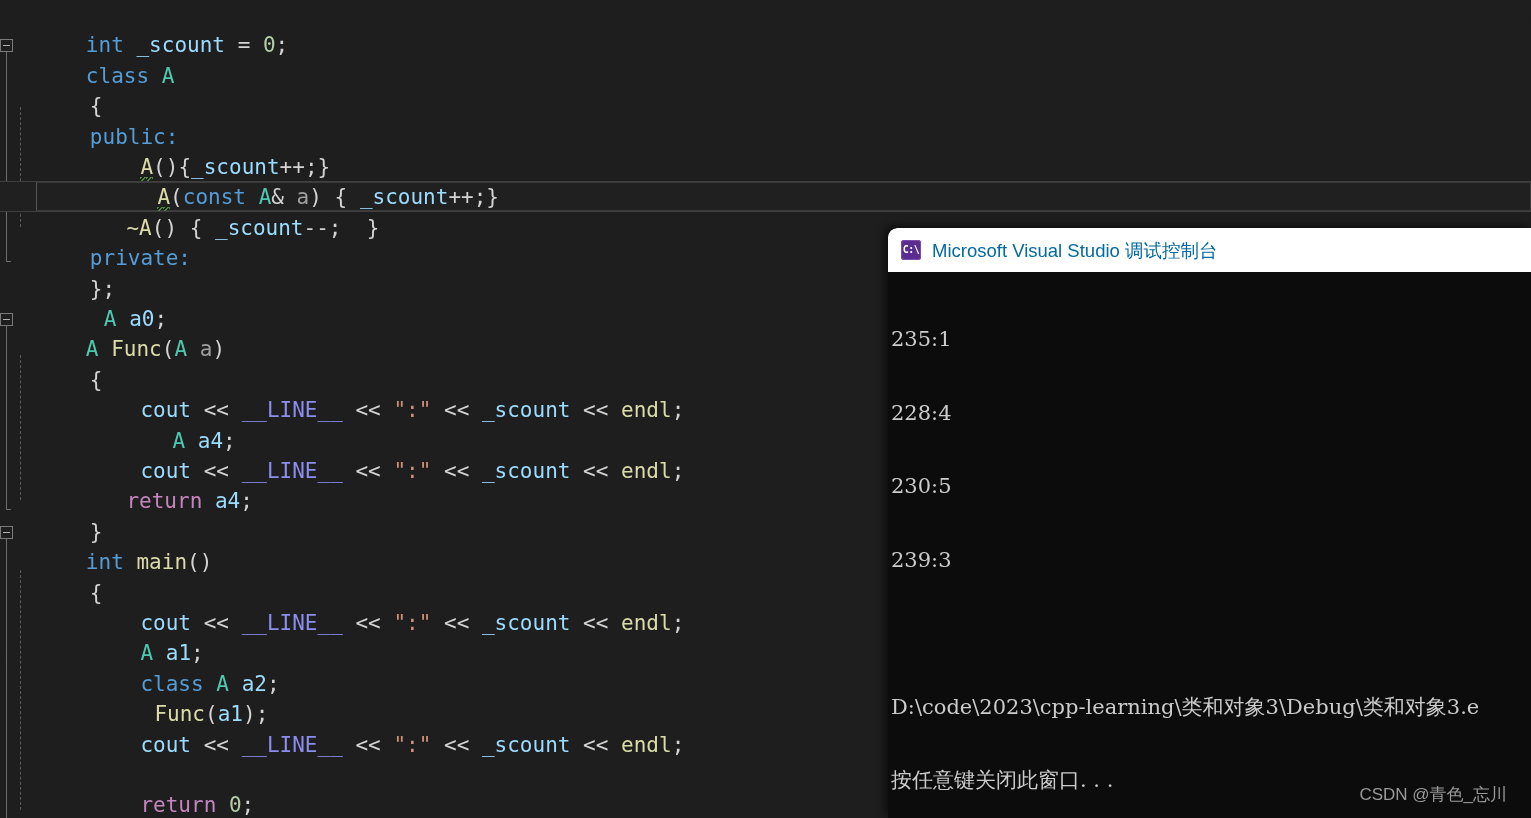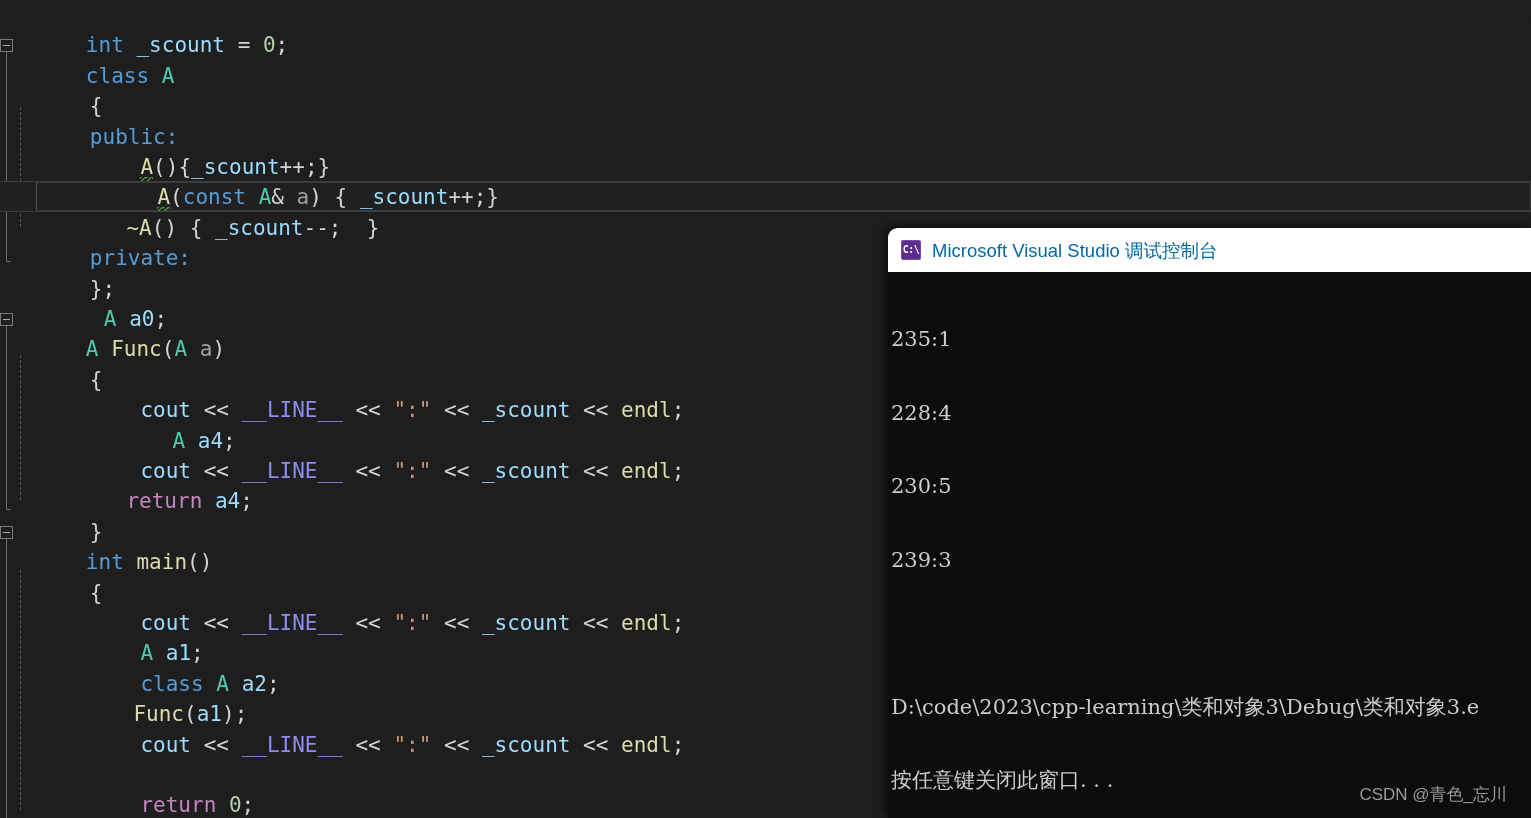--- a/index.html
+++ b/index.html
@@ -249,21 +249,21 @@
     <div class="ln" style="top:608px; position:absolute; padding-left:14px;">
       <span class="pln">    </span><span class="typ">A</span><span class="pln"> </span><span class="var">a1</span><span class="op">;</span>
     </div>
 
     
     <div class="ln" style="top:638.4px; position:absolute; padding-left:14px;">
       <span class="pln">    </span><span class="kw">class</span><span class="pln"> </span><span class="typ">A</span><span class="pln"> </span><span class="var">a2</span><span class="op">;</span>
     </div>
 
     
-    <div class="ln" style="top:668.8px; position:absolute; padding-left:7px;">
+    <div class="ln" style="top:668.8px; position:absolute; padding-left:28px;">
       <span class="pln">    </span><span class="fn">Func</span><span class="br">(</span><span class="var">a1</span><span class="br">)</span><span class="op">;</span>
     </div>
 
     
     <div class="ln" style="top:699.2px; position:absolute; padding-left:14px;">
       <span class="pln">    </span><span class="var">cout</span><span class="pln"> </span><span class="op">&lt;&lt;</span><span class="pln"> </span><span class="mac">__LINE__</span><span class="pln"> </span><span class="op">&lt;&lt;</span><span class="pln"> </span><span class="str">":"</span><span class="pln"> </span><span class="op">&lt;&lt;</span><span class="pln"> </span><span class="var">_scount</span><span class="pln"> </span><span class="op">&lt;&lt;</span><span class="pln"> </span><span class="fn">endl</span><span class="op">;</span>
     </div>
 
     
     <div class="ln" style="top:729.6px; position:absolute;"></div>

